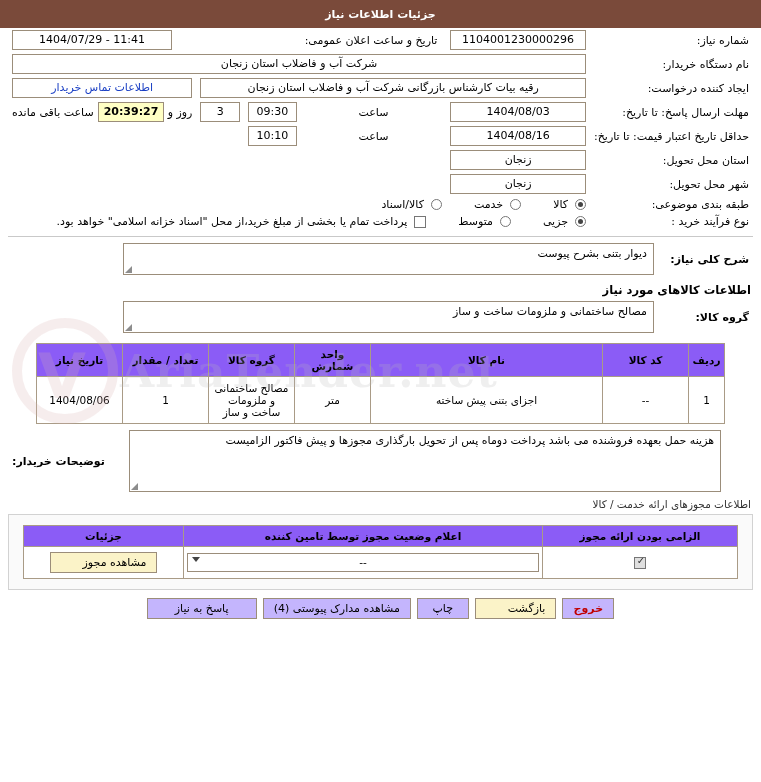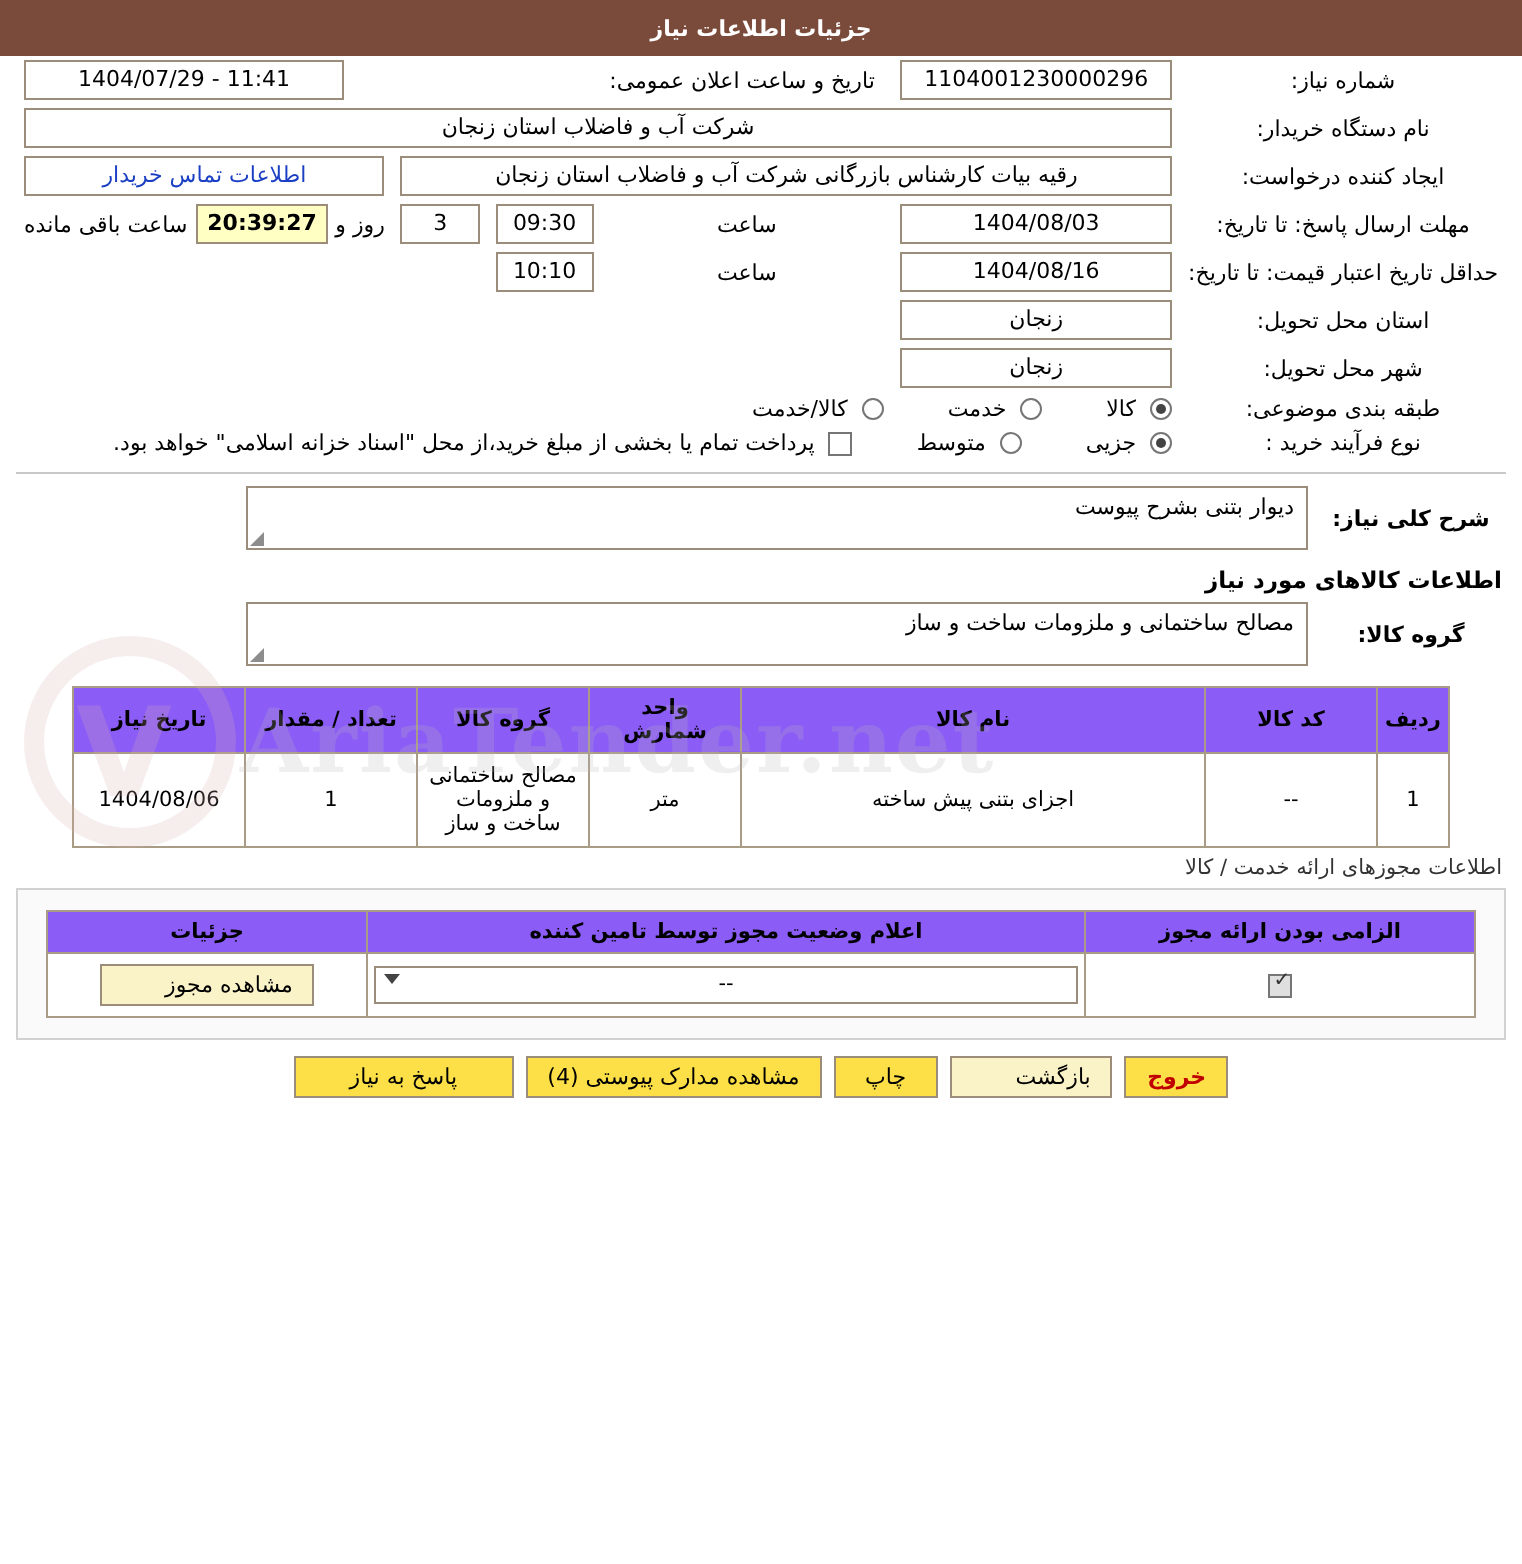--- a/index.html
+++ b/index.html
@@ -59,21 +59,21 @@
     left: 38px; top: 32px;
     font-size: 62px;
     color: #d9b2b2;
     font-weight: bold;
     direction: ltr;
   }
 
   table.form { width: 100%; border-collapse: collapse; }
   table.form td { padding: 2px 4px; font-size: 11px; vertical-align: middle; }
 
-  .lbl { color: #000; white-space: nowrap; text-align: center; }
+  .lbl { color: #000; white-space: nowrap; text-align: right; }
 
   .fld {
     border: 1px solid #9b8d7a;
     background: #ffffff;
     height: 20px;
     line-height: 18px;
     font-size: 11px;
     padding: 0 5px;
     text-align: center;
     color: #000;
@@ -155,21 +155,21 @@
   .subheading { font-size: 10.5px; color: #333; text-align: right; padding: 4px 2px; }
 
   .panel {
     border: 1px solid #d2d2d2;
     background: #fafafa;
     padding: 10px 14px;
   }
 
   .btn {
     border: 1px solid #9b8d7a;
-    background: #fde047;
+    background: #c4b5fd;
     font-size: 11px;
     padding: 3px 10px;
     color: #000;
     cursor: pointer;
     min-width: 52px;
     text-align: center;
     font-family: "DejaVu Sans", sans-serif;
   }
   .btn.yellow { background: #fbf3c8; padding-left: 32px; }
   .btn.red { color: #c00000; font-weight: bold; }
@@ -291,21 +291,21 @@
       <td class="lbl">طبقه بندی موضوعی:</td>
       <td colspan="5">
         <div class="radio-row">
           <span class="radio on"></span>
           <span class="radio-lbl">کالا</span>
           <span class="gap"></span>
           <span class="radio"></span>
           <span class="radio-lbl">خدمت</span>
           <span class="gap"></span>
           <span class="radio"></span>
-          <span class="radio-lbl">کالا/خدمت</span>
+          <span class="radio-lbl">کالا/اسناد</span>
         </div>
       </td>
     </tr>
     <tr>
       <td class="lbl">نوع فرآیند خرید :</td>
       <td colspan="5">
         <div class="radio-row">
           <span class="radio on"></span>
           <span class="radio-lbl">جزیی</span>
           <span class="gap"></span>
@@ -368,20 +368,31 @@
           <td>اجزای بتنی پیش ساخته</td>
           <td>متر</td>
           <td>مصالح ساختمانی و ملزومات ساخت و ساز</td>
           <td>1</td>
           <td>1404/08/06</td>
         </tr>
       </tbody>
     </table>
   </div>
 
+  <table class="form" style="margin-top:4px;">
+    <tbody>
+        <tr>
+      <td style="width:28px"></td>
+      <td>
+        <div class="textarea-box" style="height:62px;">هزینه حمل بعهده فروشنده می باشد پرداخت دوماه پس از تحویل بارگذاری مجوزها و پیش فاکتور الزامیست</div>
+      </td>
+      <td style="width:70px" class="lbl sec-title">توضیحات خریدار:</td>
+    </tr>
+  </tbody>
+    </table>
 
   <div class="subheading">اطلاعات مجوزهای ارائه خدمت / کالا</div>
 
   <div class="panel">
     <table class="grid">
       <thead>
         <tr>
           <th style="width:195px">الزامی بودن ارائه مجوز</th>
           <th>اعلام وضعیت مجوز توسط تامین کننده</th>
           <th style="width:160px">جزئیات</th>

